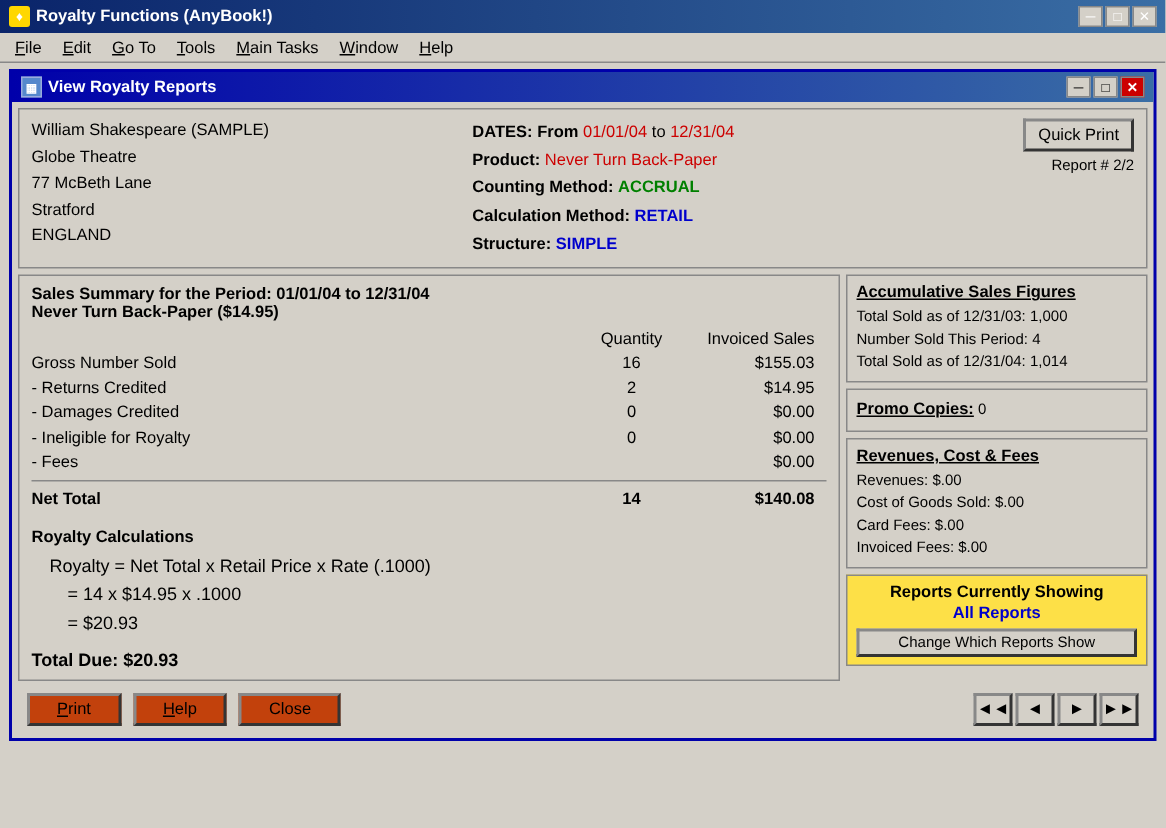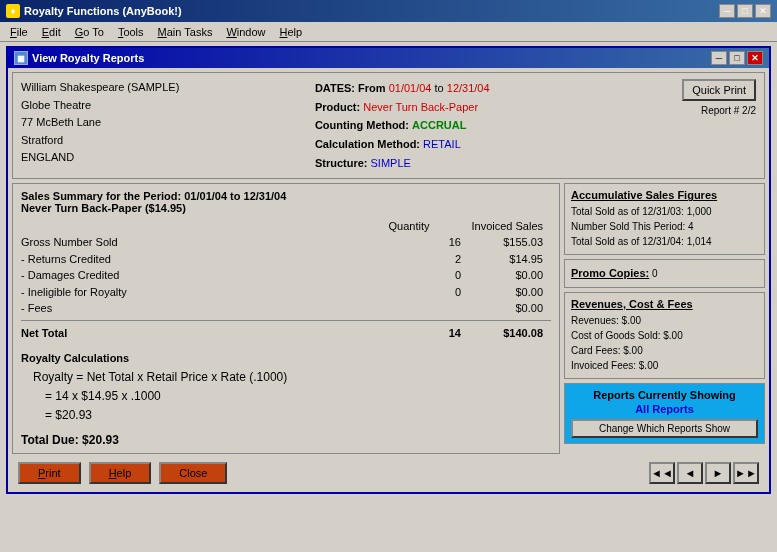--- a/index.html
+++ b/index.html
@@ -147,21 +147,21 @@
       line-height: 1.6;
     }
     .header-right {
       flex: 1.2;
       font-size: 11px;
       line-height: 1.7;
     }
     .header-right .label { font-weight: bold; }
     .header-right .value-red { color: #cc0000; font-weight: normal; }
     .header-right .value-green { color: #008000; font-weight: bold; }
-    .header-right .value-blue { color: #0000cc; font-weight: normal; }
+    .header-right .value-blue { color: #0000cc; font-weight: bold; }
 
     .quick-print-area {
       display: flex;
       flex-direction: column;
       align-items: flex-end;
       justify-content: flex-start;
       gap: 4px;
       min-width: 90px;
     }
     .quick-print-btn {
@@ -197,33 +197,33 @@
       margin-bottom: 6px;
     }
 
     .sales-table {
       width: 100%;
       font-size: 11px;
     }
     .sales-table-header {
       display: flex;
       justify-content: flex-end;
-      gap: 12px;
+      gap: 0;
       margin-bottom: 2px;
     }
     .col-qty { width: 80px; text-align: center; }
     .col-inv { width: 90px; text-align: right; padding-right: 8px; }
 
     .sales-row {
       display: flex;
       align-items: center;
       line-height: 1.5;
     }
     .row-label { flex: 1; }
-    .row-qty { width: 80px; text-align: right; }
+    .row-qty { width: 80px; text-align: center; }
     .row-inv { width: 90px; text-align: right; padding-right: 8px; }
 
     .sales-divider {
       border: none;
       border-top: 1px solid #888;
       margin: 3px 0;
     }
 
     .net-total-row {
       display: flex;
@@ -263,21 +263,21 @@
       text-decoration: underline;
       margin-bottom: 3px;
     }
     .right-box-content {
       font-size: 10px;
       line-height: 1.5;
     }
 
     .reports-box {
       border: 1px solid #888;
-      background: #0ea5e9;
+      background: #fde047;
       padding: 5px 6px;
       text-align: center;
     }
     .reports-label {
       font-weight: bold;
       font-size: 11px;
       margin-bottom: 2px;
     }
     .reports-value {
       color: #0000cc;

